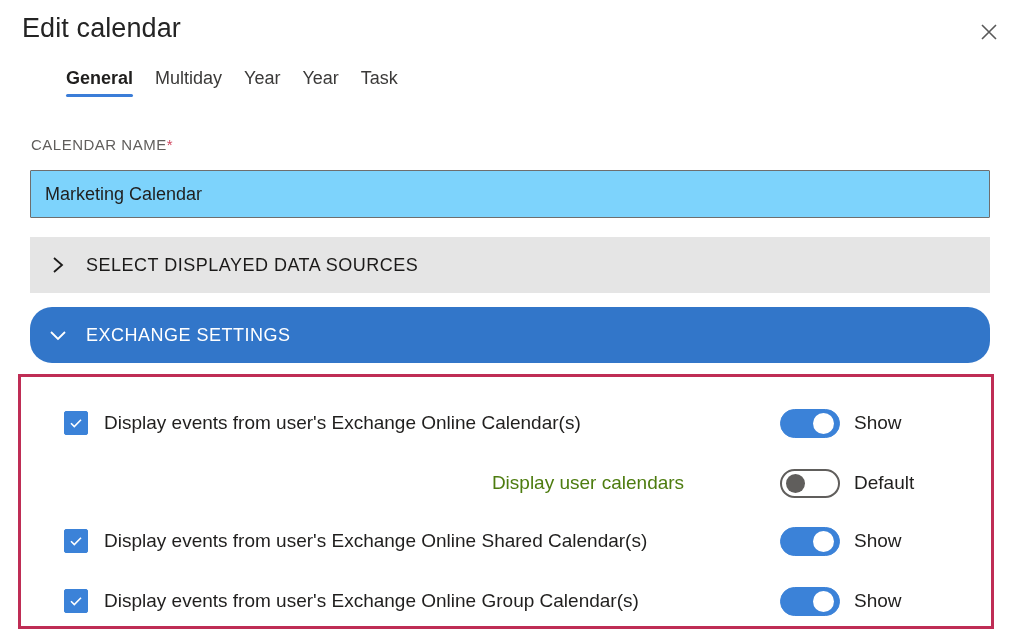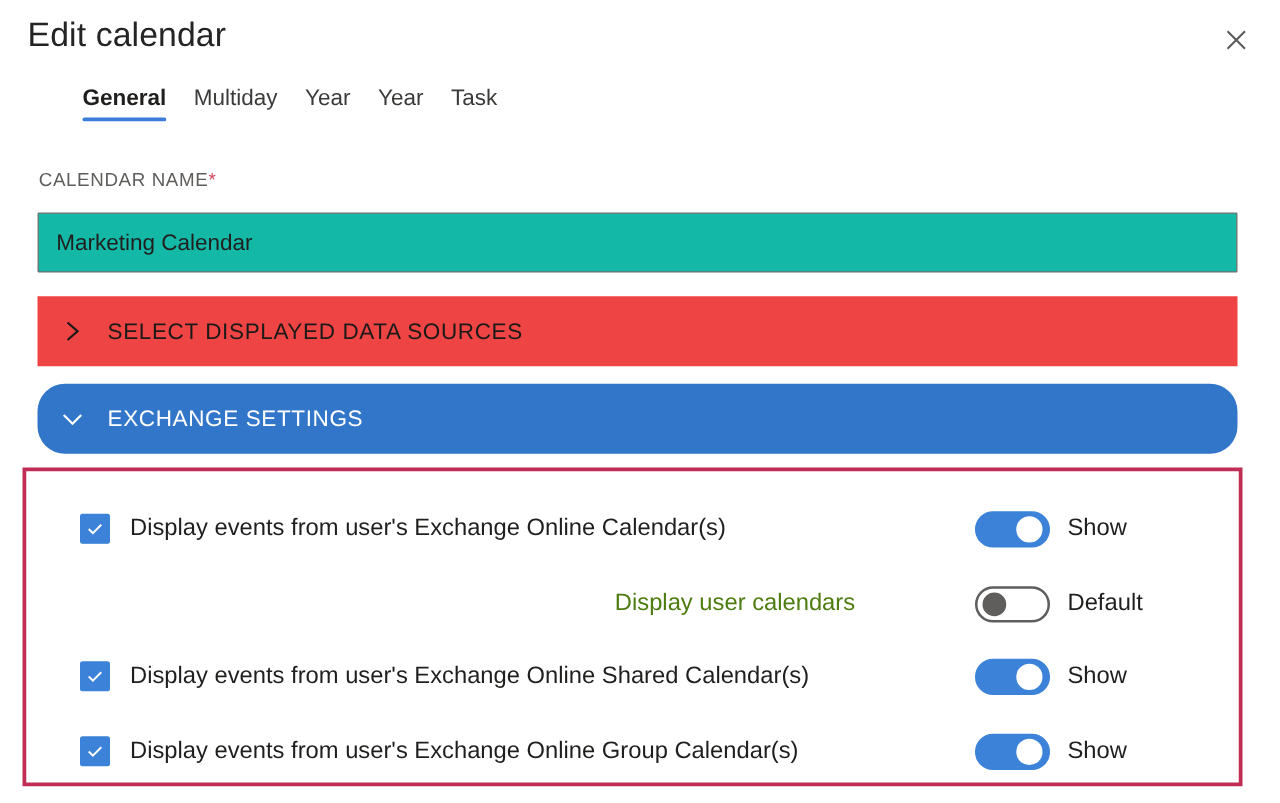--- a/index.html
+++ b/index.html
@@ -96,21 +96,21 @@
     text-transform: uppercase;
   }
   .field-label .required { color: #d0455e; }
   .name-input {
     position: absolute;
     left: 30px;
     top: 170px;
     width: 960px;
     height: 48px;
     border: 1px solid #6e6e6e;
-    background: #14b8a6;
+    background: #7dd3fc;
     font-family: "Liberation Sans", sans-serif;
     font-size: 18px;
     color: #201f1e;
     padding: 0 14px;
     outline: none;
     border-radius: 1px;
   }
 
   
   .section-header {
@@ -118,21 +118,21 @@
     left: 30px;
     width: 960px;
     height: 56px;
     display: flex;
     align-items: center;
     cursor: pointer;
     user-select: none;
   }
   .section-collapsed {
     top: 237px;
-    background: #ef4444;
+    background: #e5e5e5;
     color: #1b1a19;
   }
   .section-expanded {
     top: 307px;
     background: #3276c9;
     color: #ffffff;
     border-radius: 22px;
   }
   .section-chevron {
     width: 56px;

